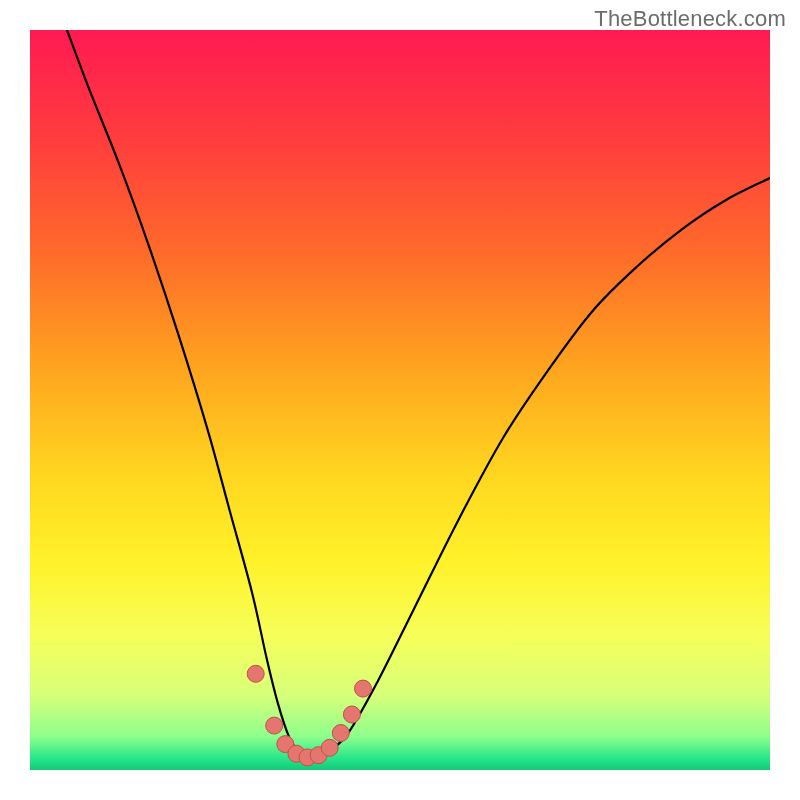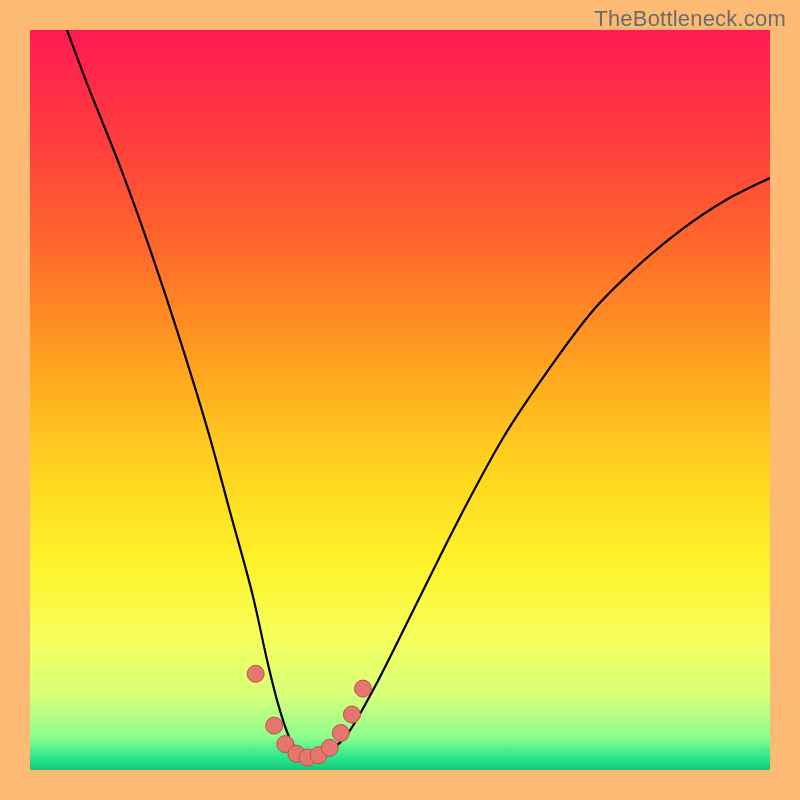--- a/index.html
+++ b/index.html
@@ -8,21 +8,21 @@
     width: 800px;
     height: 800px;
     background: #000;
     overflow: hidden;
     font-family: Arial, Helvetica, sans-serif;
   }
   .stage {
     position: relative;
     width: 800px;
     height: 800px;
-    background: #fdba74;
+    background: #ffffff;
     text-align: right;
   }
   .plot-area {
     position: absolute;
     left: 30px;
     top: 30px;
     width: 740px;
     height: 740px;
     overflow: hidden;
   }

